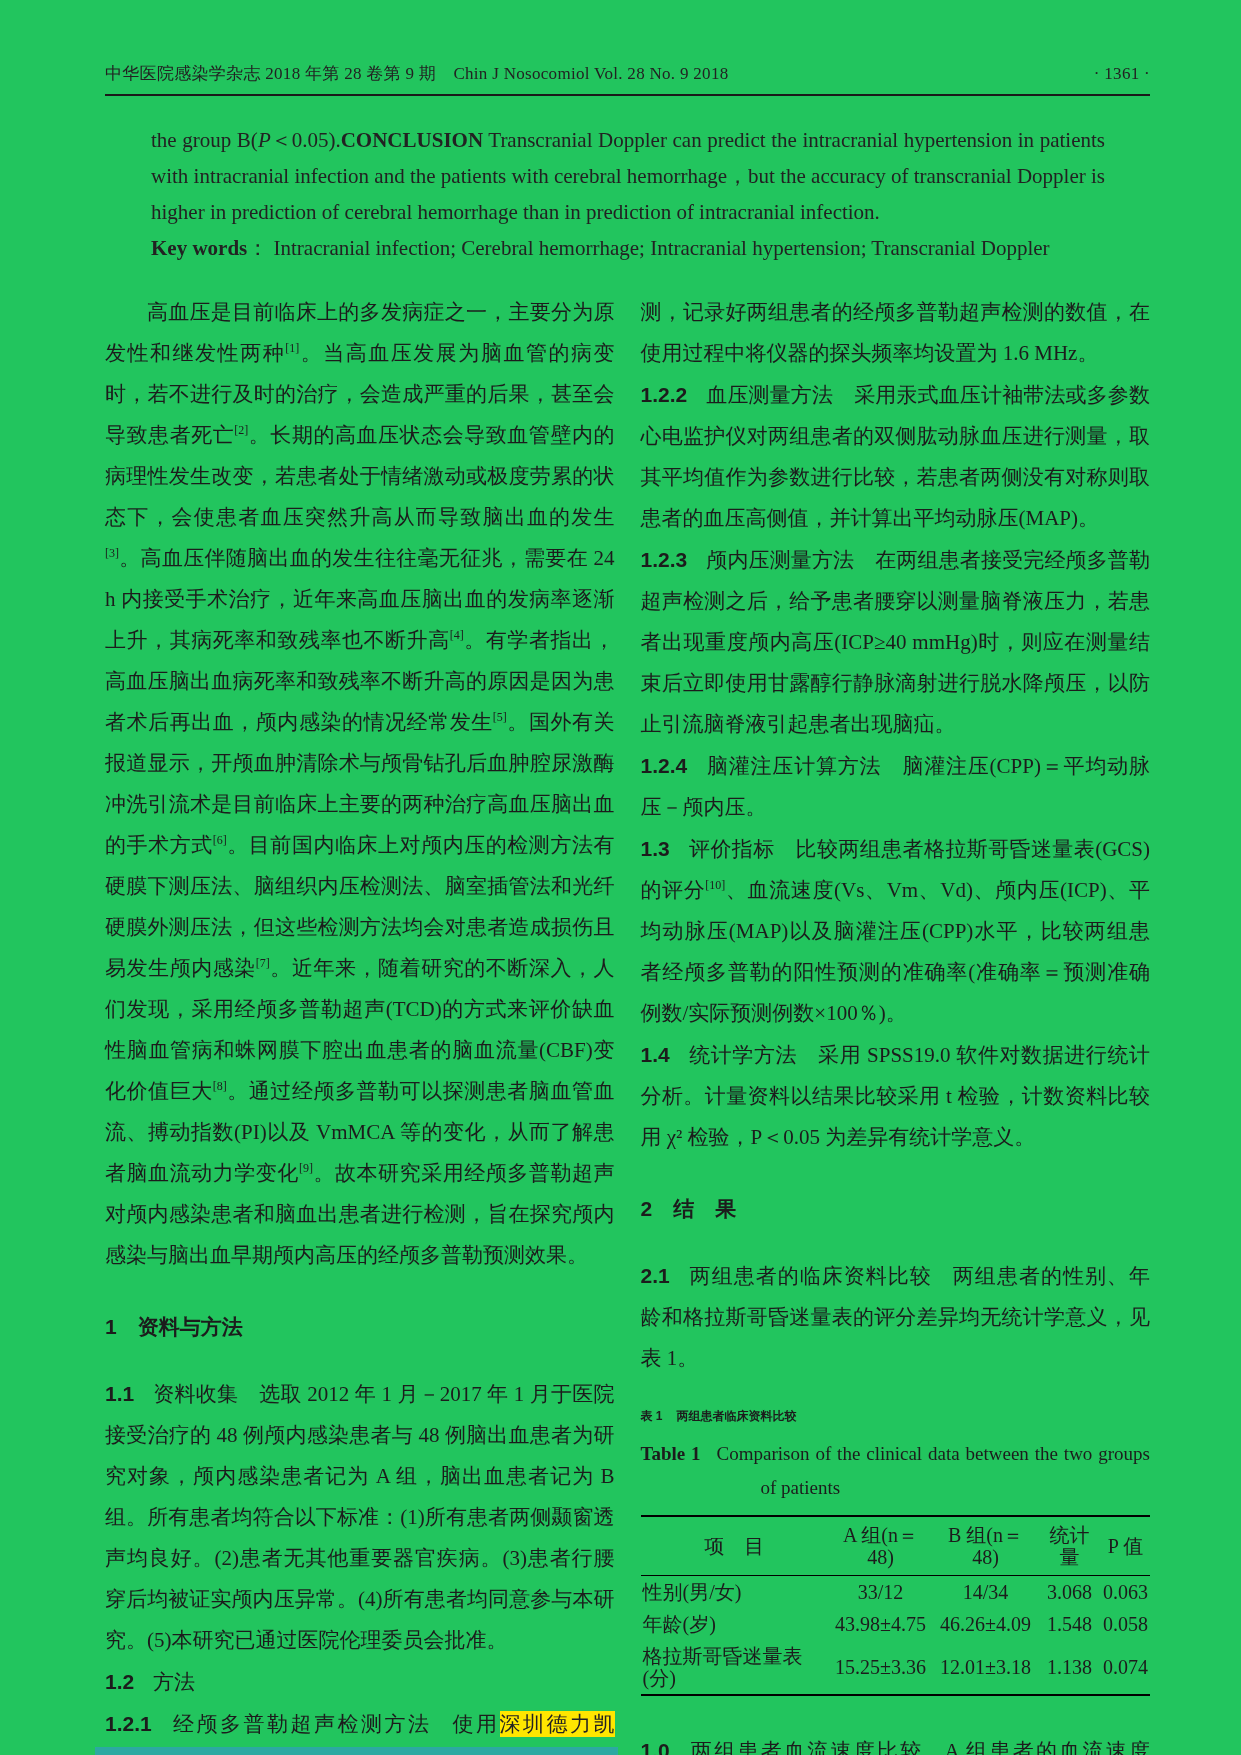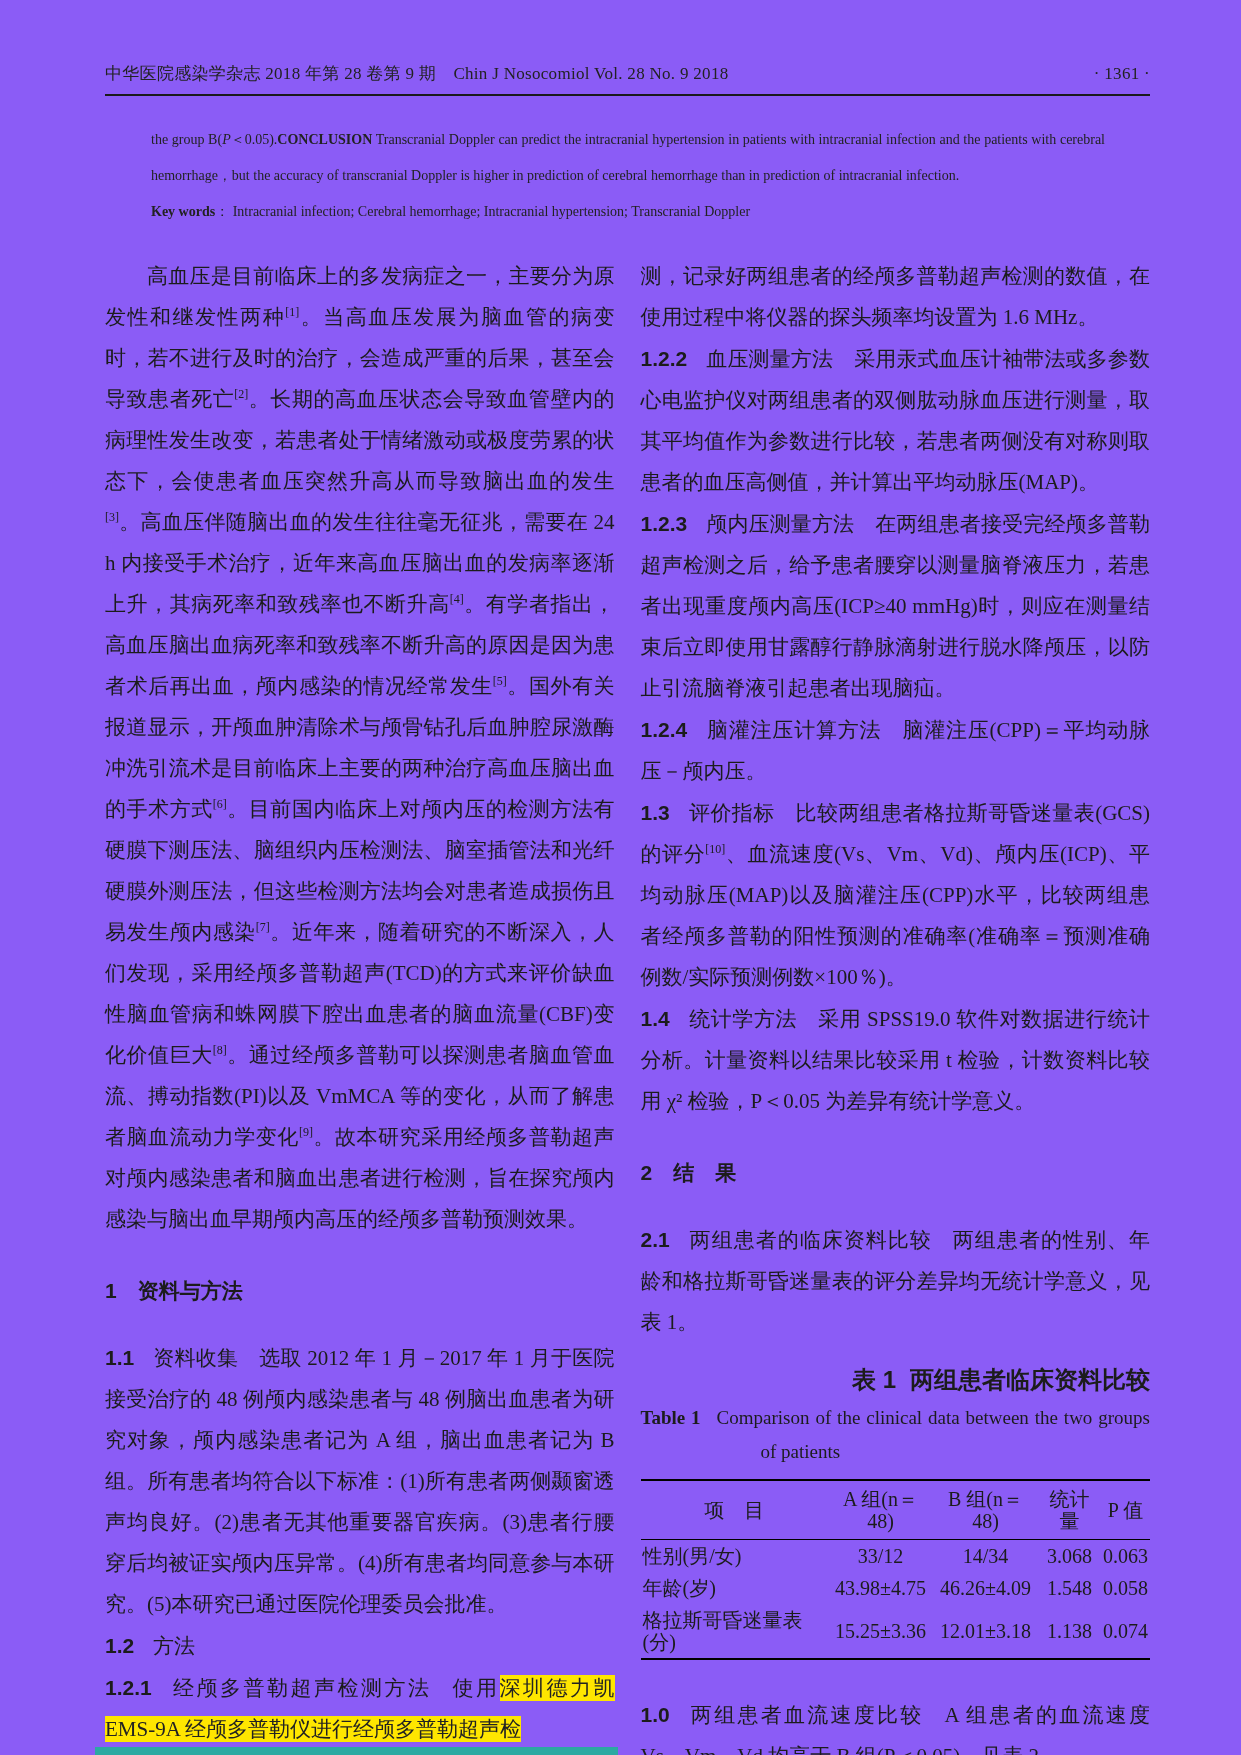--- a/index.html
+++ b/index.html
@@ -1,36 +1,36 @@
 <!DOCTYPE html>
 <html lang="zh" style="--highlight: #ffe600; --footerbar: #2ca9a2;"><head>
 <meta charset="utf-8">
 <style>
   * { margin:0; padding:0; box-sizing:border-box; }
   html,body { background:#ffffff; }
   .page{
     position:relative;
     width:1241px; height:1755px;
     margin:0 auto;
-    background:#8b5cf6;
+    background:#22c55e;
     overflow:hidden;
     font-family:"Liberation Serif","DejaVu Serif",serif;
     color:#1a1a1a;
     padding:62px 91px 0 105px;
   }
   
   .hdr{
     display:flex; justify-content:space-between; align-items:baseline;
     font-size:17px; letter-spacing:.3px; color:#222;
   }
   .hdr-rule{ border-bottom:2.5px solid #1a1a1a; margin-top:9px; }
   
   .abstract{
     margin:26px 45px 0 46px;
-    font-size:14px; line-height:36px; text-align:justify; color:#222;
+    font-size:21px; line-height:36px; text-align:justify; color:#222;
   }
   .abstract b{ font-weight:bold; }
   .abstract i{ font-style:italic; }
   
   .columns{
     display:flex; gap:26px; margin-top:26px;
   }
   .col{ flex:1 1 0; font-size:21px; line-height:41px; text-align:justify; color:#1c1c1c; }
   .col p{ margin:0; }
   p.indent{ text-indent:2em; }
@@ -38,21 +38,21 @@
   h2.sec{
     font-size:21px; font-weight:bold; margin:30px 0 26px 0; line-height:41px;
     font-family:"Liberation Sans","DejaVu Sans",sans-serif;
   }
   h2.sec .hsp{ margin-left:1em; }
   .snum{ font-weight:bold; margin-right:.9em; font-family:"Liberation Sans","DejaVu Sans",sans-serif; }
   .stitle{ margin-right:1em; }
   mark.hl{ background:var(--highlight,#ffe600); color:#222; padding:1px 0; }
   
   .cap-cn{
-    text-align:right; font-size:24px; font-weight:bold; margin-top:22px; line-height:30px;
+    text-align:left; font-size:12px; font-weight:bold; margin-top:22px; line-height:30px;
     font-family:"Liberation Sans","DejaVu Sans",sans-serif;
   }
   .cap-cn b{ margin-right:14px; }
   .cap-en{
     font-size:19px; line-height:34px; margin-top:6px;
     padding-left:120px; text-indent:-120px; text-align:justify;
   }
   .cap-en b{ margin-right:16px; }
   table.t1{
     width:100%; border-collapse:collapse; margin-top:10px;

